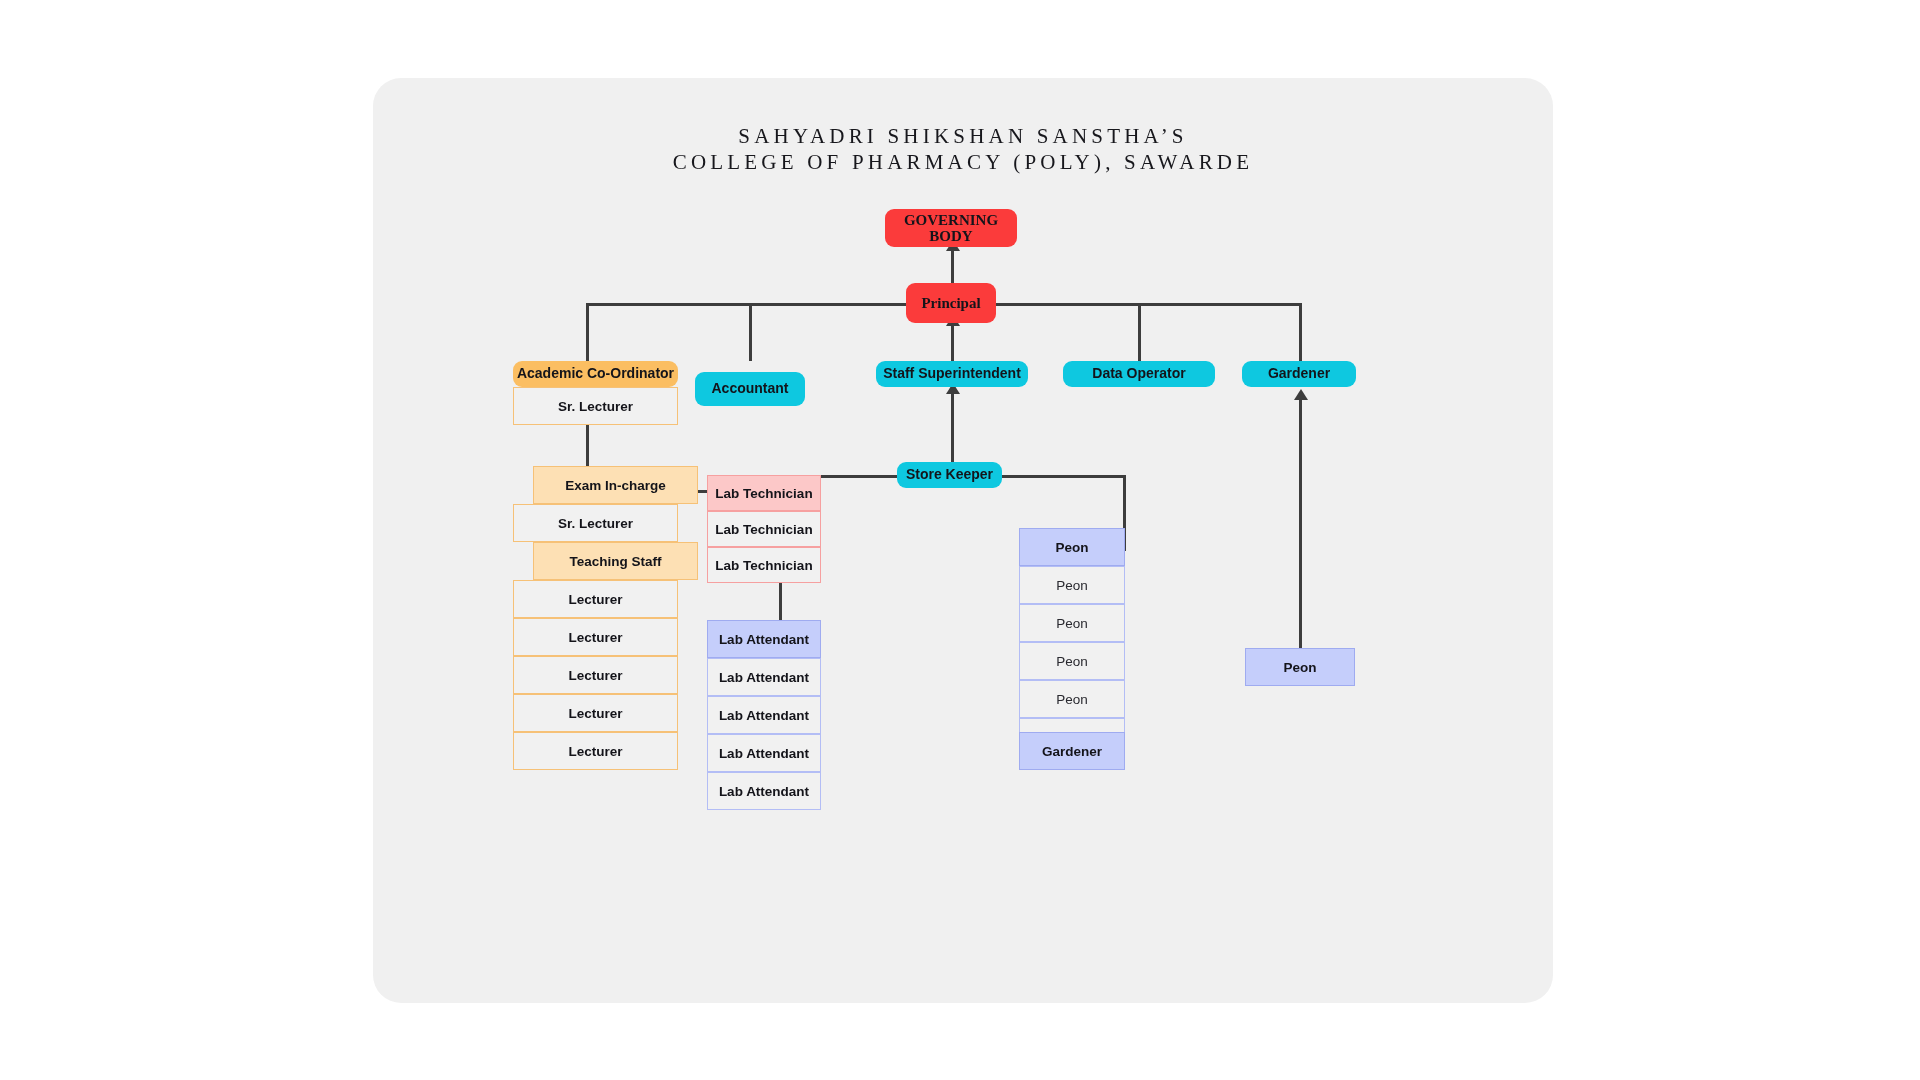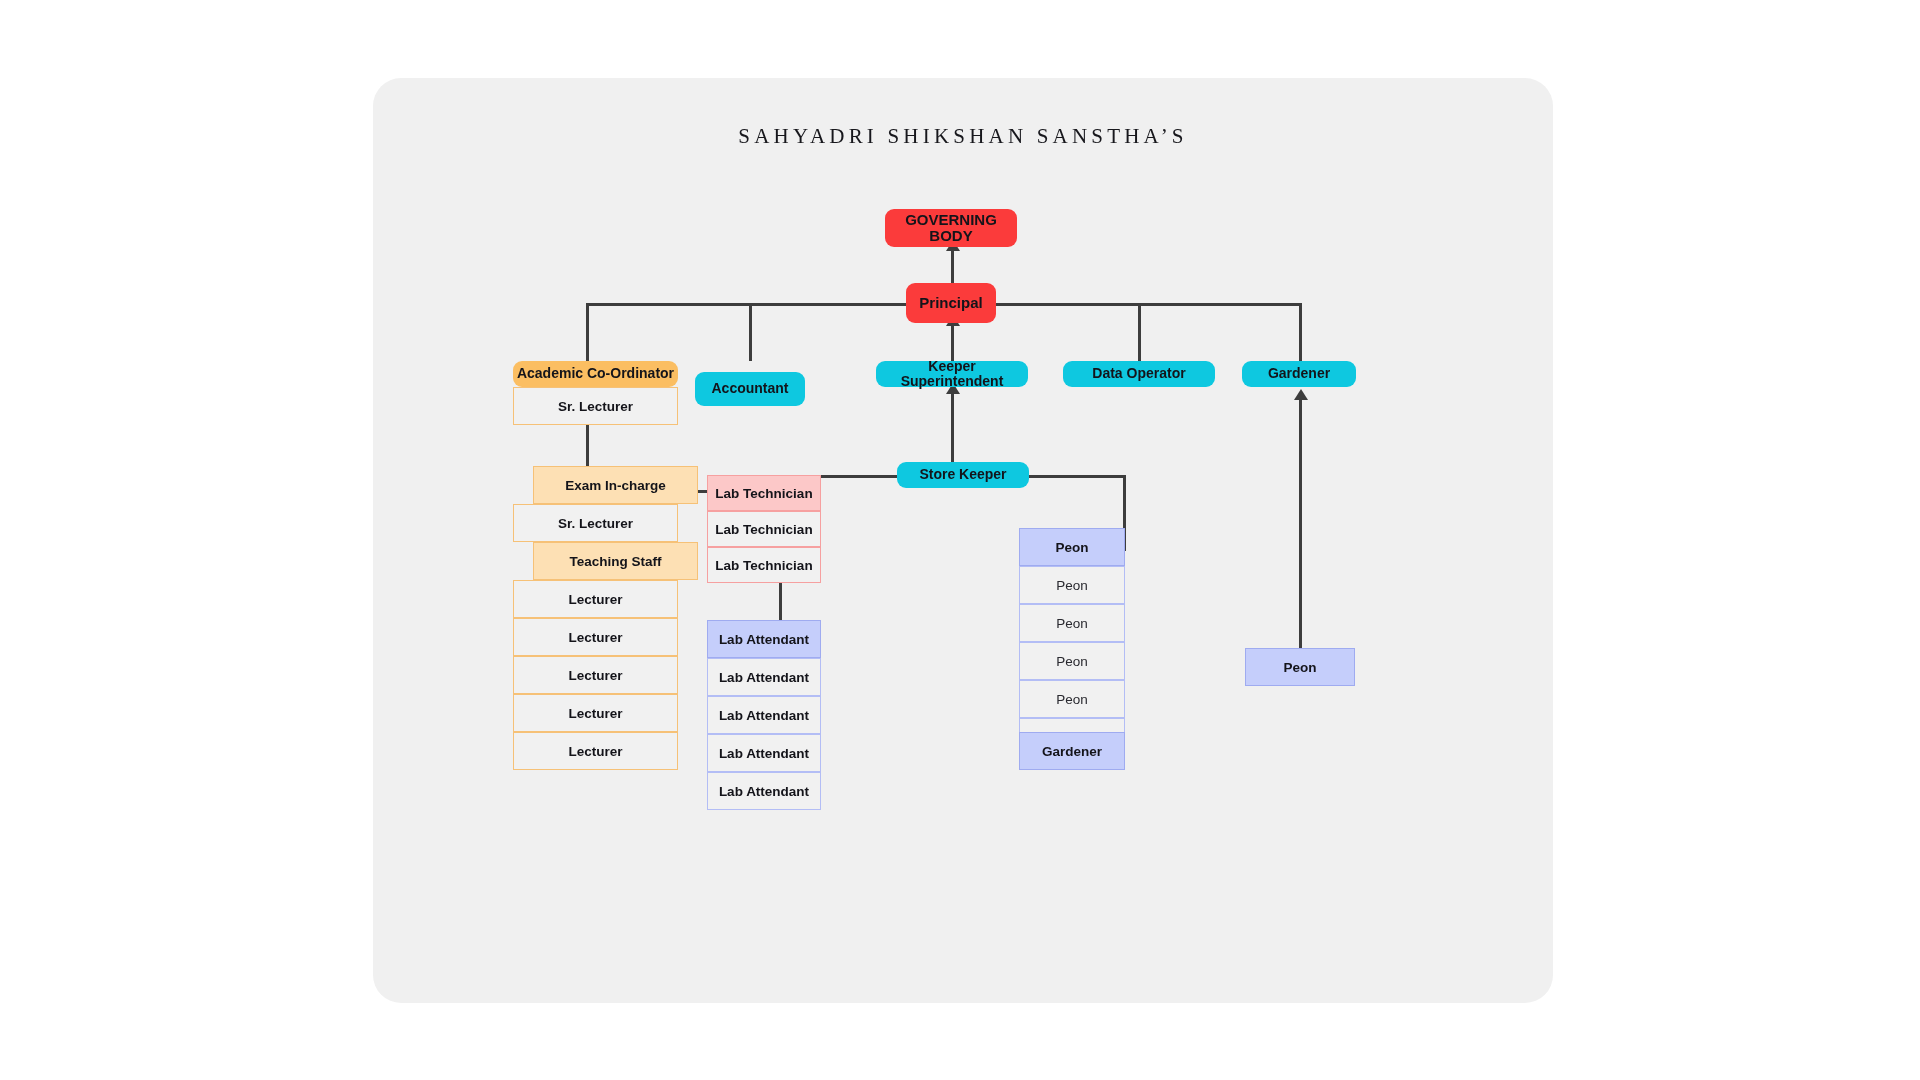--- a/index.html
+++ b/index.html
@@ -49,21 +49,21 @@
     text-align: center;
     font-size: 14px;
     font-weight: bold;
     color: #14141a;
     line-height: 1.1;
     z-index: 5;
   }
 
   .rounded { border-radius: 9px; }
 
-  .red   { background: #fb3b3b; }
+  .red   { background: #fb3b3b; font-family: Liberation Serif, serif; }
   .cyan  { background: #0ec8e0; }
   .orange-fill { background: #fbbe62; }
 
   
   .cell {
     position: absolute;
     box-sizing: border-box;
     display: flex;
     align-items: center;
     justify-content: center;
@@ -108,20 +108,21 @@
     border-right: 11px solid #3d3d3d;
   }
 </style>
 </head>
 <body>
 
 <div id="canvas">
 
   <div class="title-block">
     <div class="title-line">SAHYADRI SHIKSHAN SANSTHA’S</div>
+    <div class="title-line">COLLEGE OF PHARMACY (POLY), SAWARDE</div>
   </div>
 
   <div class="conn vline" style="left:578px; top:169px; height:56px;"></div>
   <div class="arrow arrow-up" style="left:572.5px; top:162px;"></div>
 
   <div class="conn hline" style="left:213px; top:225px; width:365px;"></div>
   <div class="conn hline" style="left:578px; top:225px; width:351px;"></div>
 
   <div class="conn vline" style="left:213px; top:225px; height:58px;"></div>
   <div class="conn vline" style="left:376px; top:225px; height:58px;"></div>
@@ -161,32 +162,32 @@
 
   <div class="node rounded orange-fill" style="left:140px; top:283px; width:165px; height:26px;">
     <span>Academic Co-Ordinator</span>
   </div>
 
   <div class="node rounded cyan" style="left:322px; top:294px; width:110px; height:34px;">
     <span>Accountant</span>
   </div>
 
   <div class="node rounded cyan" style="left:503px; top:283px; width:152px; height:26px;">
-    <span>Keeper Superintendent</span>
+    <span>Staff Superintendent</span>
   </div>
 
   <div class="node rounded cyan" style="left:690px; top:283px; width:152px; height:26px;">
     <span>Data Operator</span>
   </div>
 
   <div class="node rounded cyan" style="left:869px; top:283px; width:114px; height:26px;">
     <span>Gardener</span>
   </div>
 
-  <div class="node rounded cyan" style="left:524px; top:384px; width:132px; height:26px;">
+  <div class="node rounded cyan" style="left:524px; top:384px; width:105px; height:26px;">
     <span>Store Keeper</span>
   </div>
 
   <div class="cell or-body" style="left:140px; top:309px; width:165px; height:38px;">
     <span>Sr. Lecturer</span>
   </div>
 
   <div class="cell or-head" style="left:140px; top:388px; width:165px; height:38px;">
     <span>Exam In-charge</span>
   </div>

